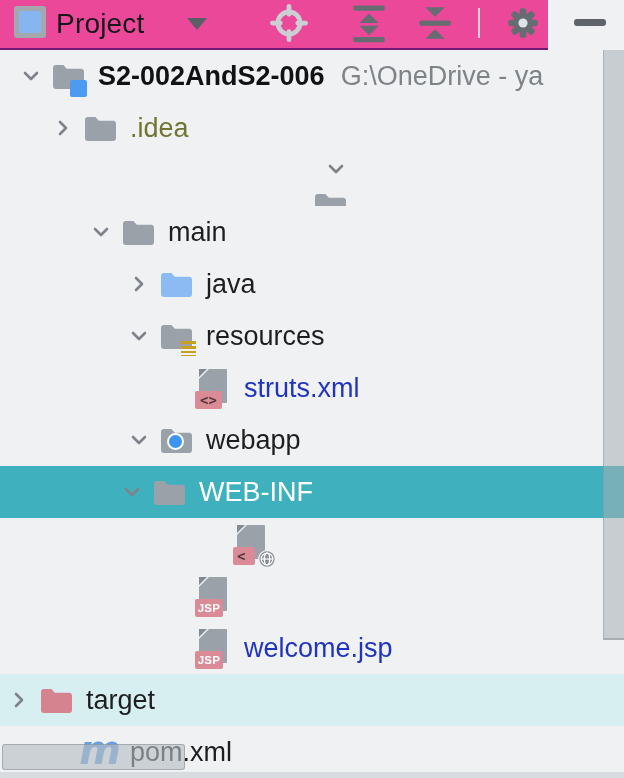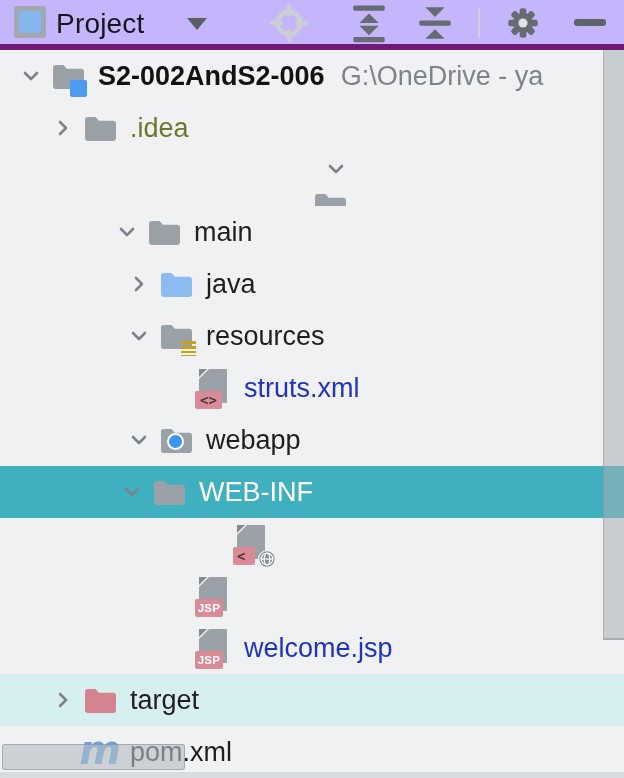--- a/index.html
+++ b/index.html
@@ -4,22 +4,22 @@
 <style>
   html,body{margin:0;padding:0;}
   body{
     width:624px;height:778px;overflow:hidden;position:relative;
     background:#EFF1F3;
     font-family:"Liberation Sans", sans-serif;
     -webkit-font-smoothing:antialiased;
   }
   
   #toolbar{
-    position:absolute;left:0;top:0;width:624px;height:50px;
-    background:#c4b5fd;border-bottom:6px solid #701a75;box-sizing:border-box;z-index:6;
+    position:absolute;left:0;top:0;width:548px;height:50px;
+    background:#ec4899;border-bottom:2px solid #701a75;box-sizing:border-box;z-index:6;
   }
   #toolbar *{position:absolute;}
   .winicon{left:14px;top:6px;width:32px;height:32px;background:#A2A8AE;border-radius:3px;}
   .winicon .inner{left:5px;top:5px;width:22px;height:22px;background:#85B6F0;border-radius:2px;}
   .tb-title{left:56px;top:8px;font-size:28px;color:#15171A;line-height:32px;letter-spacing:.2px;}
   .caret{left:187px;top:18px;width:0;height:0;border-left:10px solid transparent;border-right:10px solid transparent;border-top:12px solid #596065;}
   .tb-btn{width:42px;height:44px;top:1px;display:flex;align-items:center;justify-content:center;}
   #btn-locate{left:268px;}
   #btn-expand{left:348px;}
   #btn-collapse{left:414px;}
@@ -161,21 +161,21 @@
           <path d="M7 10l6 6 6-6" stroke="#7D8388" stroke-width="2.6" fill="none" stroke-linecap="round" stroke-linejoin="round"></path>
         </svg>
       </div>
       <div class="icon">
         <svg width="34" height="30" viewBox="0 0 17 15">
           <path d="M1 3.4C1 2.6 1.6 2 2.4 2h3.8l1.7 1.9h7.2c.8 0 1.4.6 1.4 1.4v7.3c0 .8-.6 1.4-1.4 1.4H2.4c-.8 0-1.4-.6-1.4-1.4z" fill="#9AA1A8"></path>
         </svg>
       </div>
       <span class="label ">src</span>
     </div>
-    <div class="row" style="padding-left: 108px;">
+    <div class="row" style="padding-left: 82px;">
       <div class="chev">
         <svg width="26" height="26" viewBox="0 0 26 26">
           <path d="M7 10l6 6 6-6" stroke="#7D8388" stroke-width="2.6" fill="none" stroke-linecap="round" stroke-linejoin="round"></path>
         </svg>
       </div>
       <div class="icon">
         <svg width="34" height="30" viewBox="0 0 17 15">
           <path d="M1 3.4C1 2.6 1.6 2 2.4 2h3.8l1.7 1.9h7.2c.8 0 1.4.6 1.4 1.4v7.3c0 .8-.6 1.4-1.4 1.4H2.4c-.8 0-1.4-.6-1.4-1.4z" fill="#9AA1A8"></path>
         </svg>
       </div>
@@ -271,21 +271,21 @@
     </div>
     <div class="row" style="padding-left: 158px;">
       <div class="chev"></div>
       <div class="icon">
         <span class="page"></span>
         <span class="flap"></span>
         <span class="fbadge jspb">JSP</span>
       </div>
       <span class="label lbl-blue">welcome.jsp</span>
     </div>
-    <div class="row hovered" style="padding-left: 44px;">
+    <div class="row hovered" style="">
       <div class="chev">
         <svg width="26" height="26" viewBox="0 0 26 26">
           <path d="M10 7l6 6-6 6" stroke="#7D8388" stroke-width="2.6" fill="none" stroke-linecap="round" stroke-linejoin="round"></path>
         </svg>
       </div>
       <div class="icon">
         <svg width="34" height="30" viewBox="0 0 17 15">
           <path d="M1 3.4C1 2.6 1.6 2 2.4 2h3.8l1.7 1.9h7.2c.8 0 1.4.6 1.4 1.4v7.3c0 .8-.6 1.4-1.4 1.4H2.4c-.8 0-1.4-.6-1.4-1.4z" fill="#D5838E"></path>
         </svg>
       </div>

